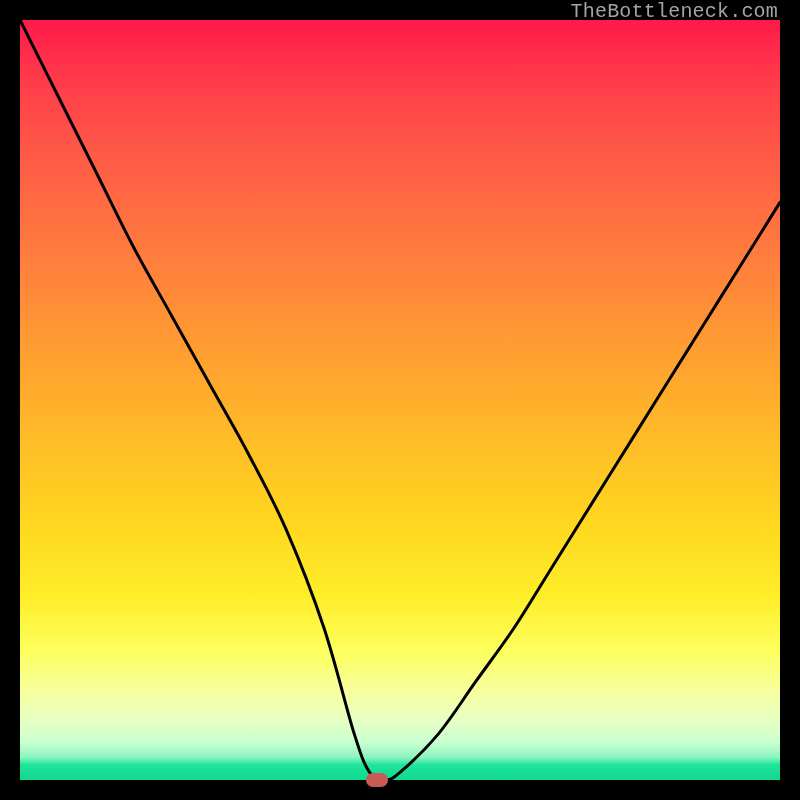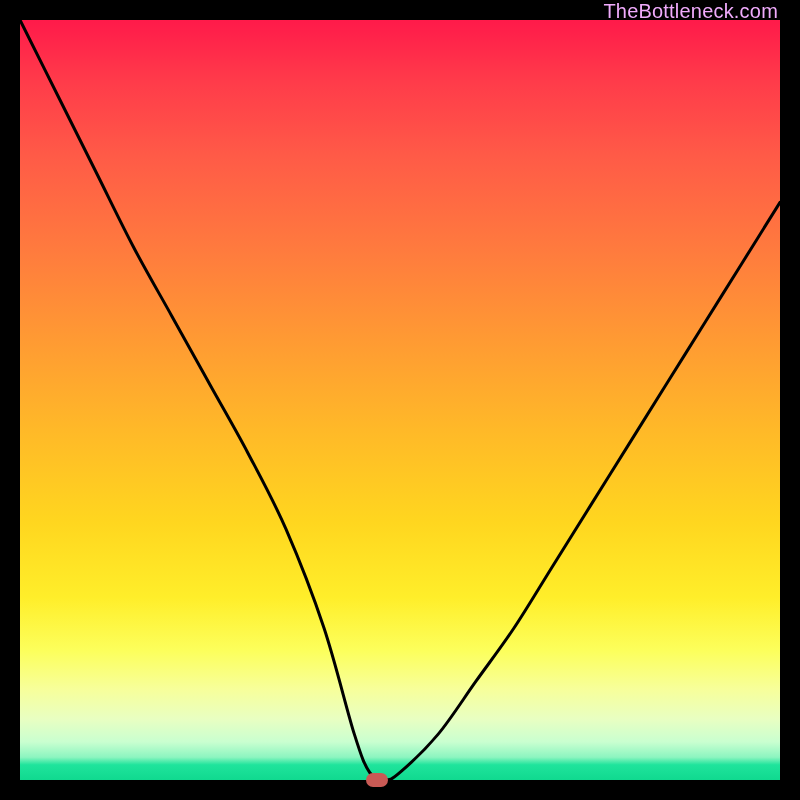--- a/index.html
+++ b/index.html
@@ -39,25 +39,26 @@
       #c9ffd0 95%,
       #8cf5c0 97%,
       #1fe49c 98%,
       #10d98f 100%
     );
   }
   .watermark {
     position: absolute;
     top: 0px;
     right: 22px;
-    color: #f0abfc;
+    color: #a3a3a3;
     font-size: 20px;
     font-weight: 500;
     letter-spacing: 0.2px;
     user-select: none;
+    font-family: Liberation Mono, monospace;
   }
   .marker {
     position: absolute;
     width: 22px;
     height: 14px;
     background: #c95a55;
     border-radius: 7px;
     transform: translate(-50%, -50%);
   }
   svg.curve {

